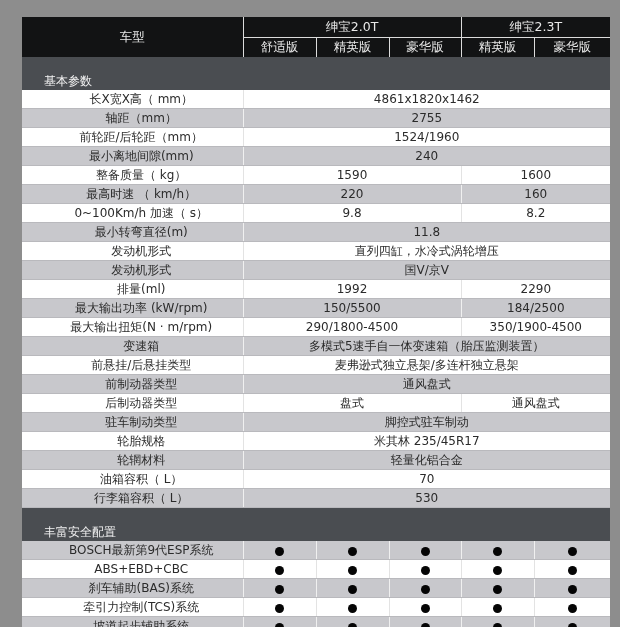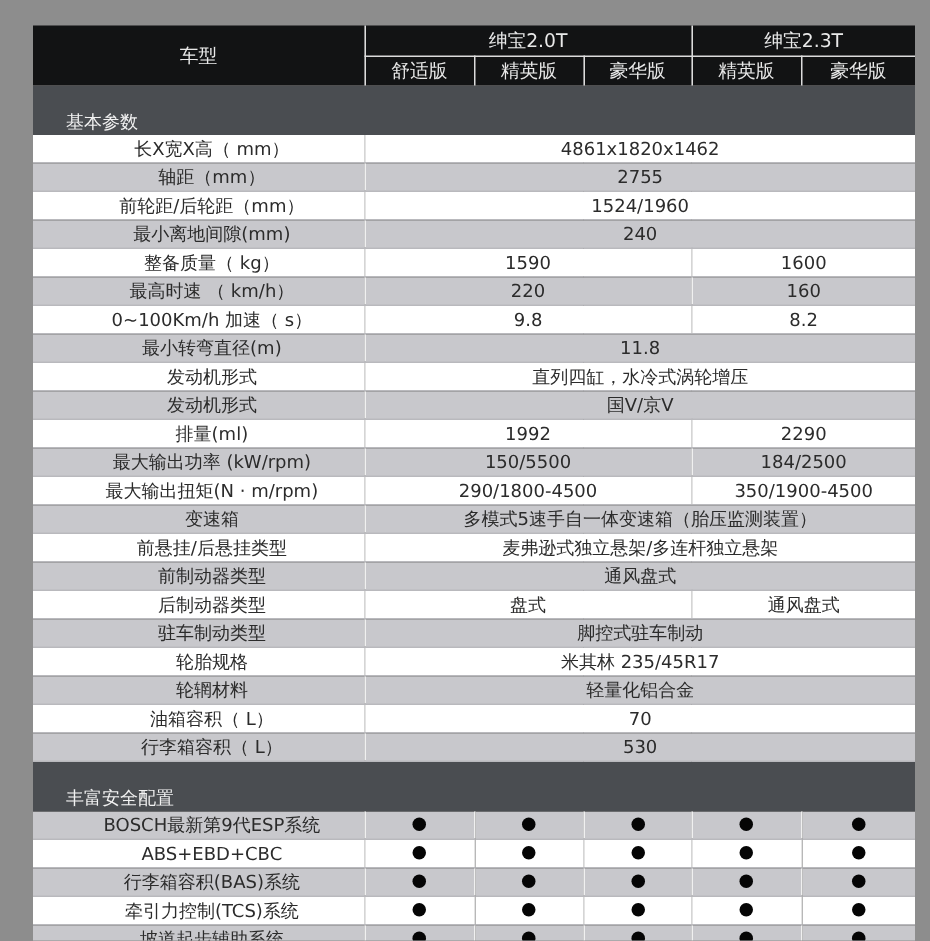--- a/index.html
+++ b/index.html
@@ -215,21 +215,21 @@
         </tr>
         <tr class="odd">
           <td class="label">ABS+EBD+CBC</td>
           <td colspan="1" class="dot"><span class="dotglyph"></span></td>
           <td colspan="1" class="dot"><span class="dotglyph"></span></td>
           <td colspan="1" class="dot"><span class="dotglyph"></span></td>
           <td colspan="1" class="dot"><span class="dotglyph"></span></td>
           <td colspan="1" class="dot"><span class="dotglyph"></span></td>
         </tr>
         <tr class="even">
-          <td class="label">行李箱容积(BAS)系统</td>
+          <td class="label">刹车辅助(BAS)系统</td>
           <td colspan="1" class="dot"><span class="dotglyph"></span></td>
           <td colspan="1" class="dot"><span class="dotglyph"></span></td>
           <td colspan="1" class="dot"><span class="dotglyph"></span></td>
           <td colspan="1" class="dot"><span class="dotglyph"></span></td>
           <td colspan="1" class="dot"><span class="dotglyph"></span></td>
         </tr>
         <tr class="odd">
           <td class="label">牵引力控制(TCS)系统</td>
           <td colspan="1" class="dot"><span class="dotglyph"></span></td>
           <td colspan="1" class="dot"><span class="dotglyph"></span></td>

